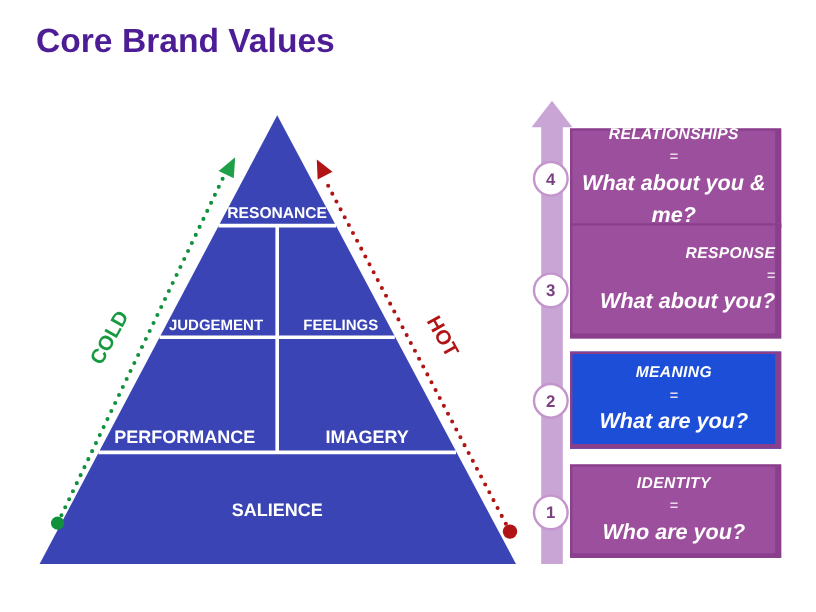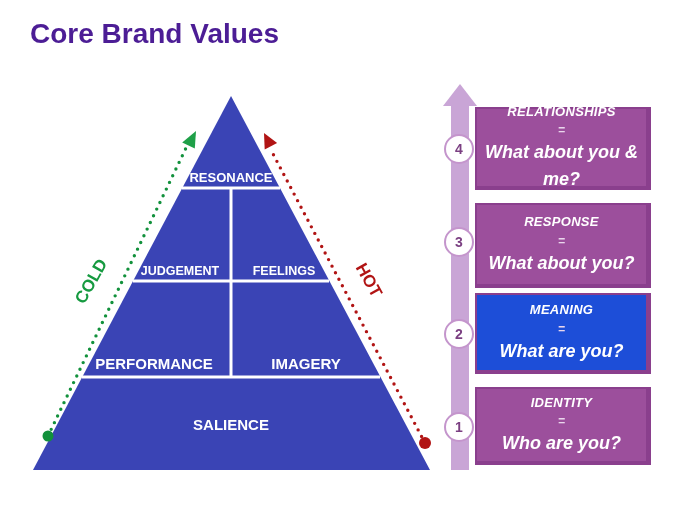--- a/index.html
+++ b/index.html
@@ -59,21 +59,21 @@
     justify-content: center;
     text-align: center;
     color: #ffffff;
     line-height: 1.5;
     font-style: italic;
   }
   .stage-box .stage-title { font-size: 13px; font-weight: bold; letter-spacing: .3px; }
   .stage-box .stage-eq    { font-size: 12px; font-weight: bold; color: #e9d6ec; }
   .stage-box .stage-q     { font-size: 18px; font-weight: bold; }
   .box-4 { top: 107px; height: 83px; }
-  .box-3 { top: 203px; height: 85px; }
+  .box-3 { top: 186px; height: 96px; align-items: flex-end; }
   .box-2 { top: 293px; height: 81px; }
   .box-1 { top: 387px; height: 78px; justify-content: center; }
   .stage-circle {
     position: absolute;
     left: 444px;
     width: 26px; height: 26px;
     background: #ffffff;
     border: 2px solid #c495cc;
     border-radius: 50%;
     display: flex;

